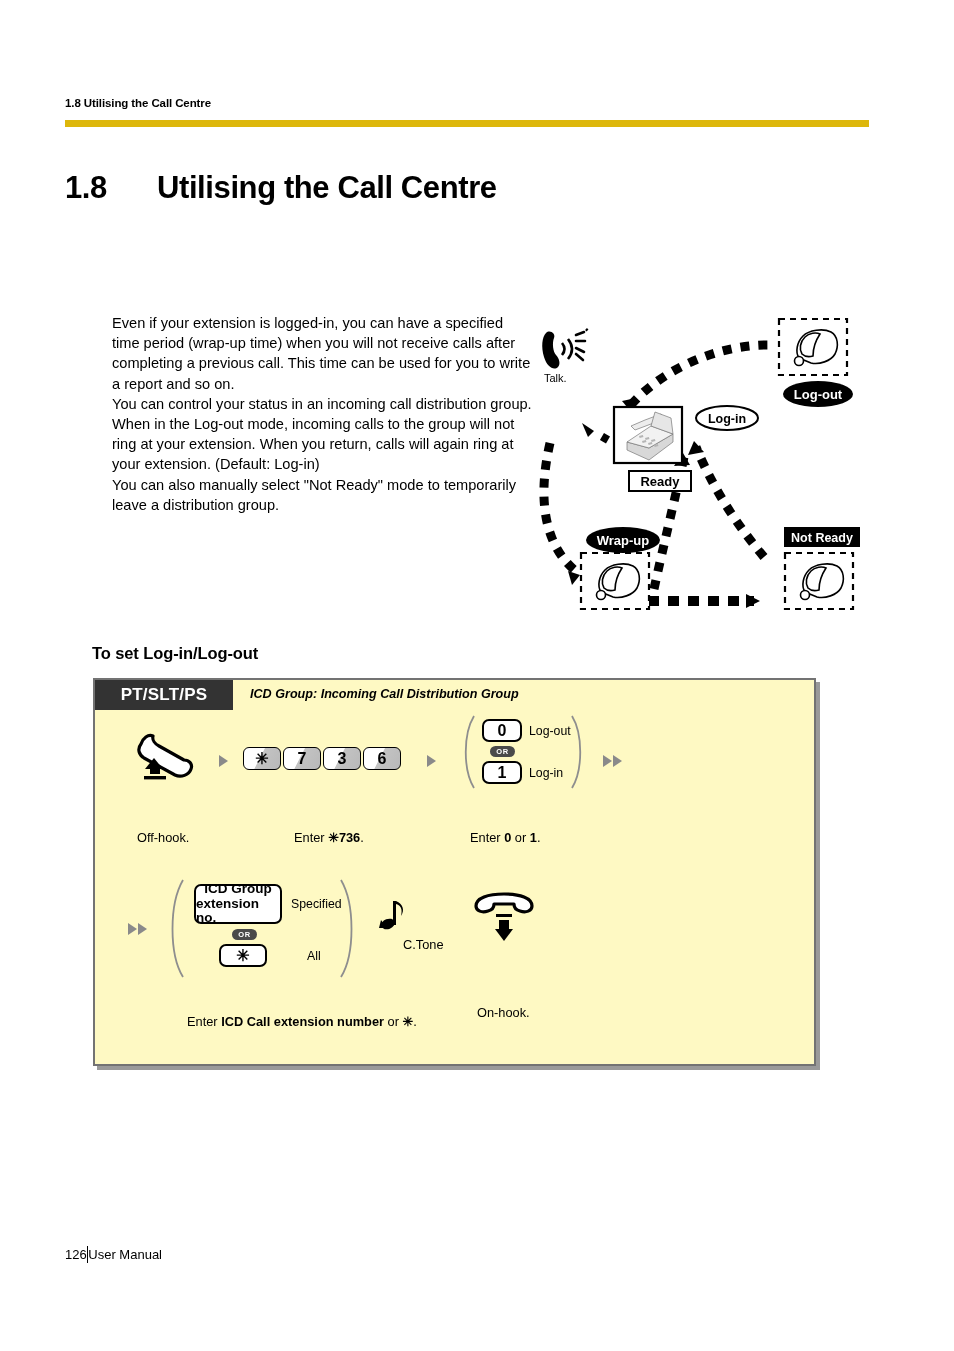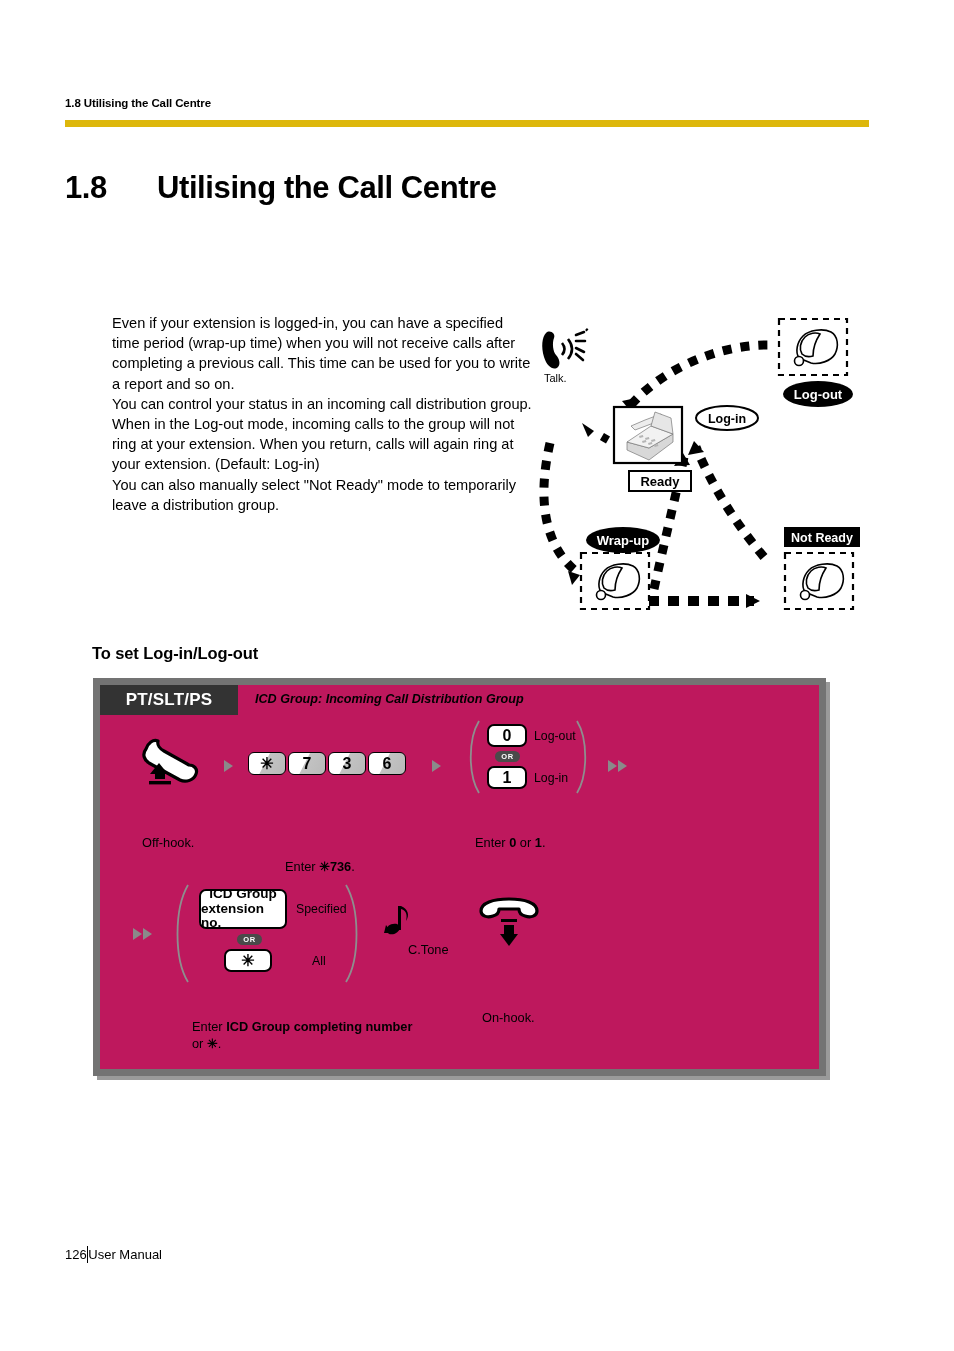--- a/index.html
+++ b/index.html
@@ -97,22 +97,22 @@
     letter-spacing: -0.1px;
   }
 
   
   .procbox {
     position: absolute;
     left: 93px;
     top: 678px;
     width: 719px;
     height: 384px;
-    border: 7px solid #737373;
-    background: #be185d;
+    border: 2px solid #737373;
+    background: #fef9c3;
     box-shadow: 4px 4px 0 0 #9a9a9a;
   }
   .pt-tag {
     position: absolute;
     left: 0px;
     top: 0px;
     width: 138px;
     height: 30px;
     background: #333333;
     color: #ffffff;
@@ -393,21 +393,21 @@
       </div>
     </div>
 
     <div class="prow tri-pair" style="left:508px; top:75px;">
       <div class="tri"></div>
         <div class="tri"></div>
     </div>
 
     <div class="prow caption" style="left:42px; top:150px;">Off-hook.</div>
 
-    <div class="prow caption" style="left:185px; top:150px;margin-top:24px;">
+    <div class="prow caption" style="left:199px; top:150px;">
       <span>Enter </span><b>✳736</b><span>.</span>
     </div>
 
     <div class="prow caption" style="left:375px; top:150px;">
       <span>Enter </span><b>0</b><span> or </span><b>1</b><span>.</span>
     </div>
 
     <div class="prow tri-pair" style="left:33px; top:243px;">
       <div class="tri"></div>
         <div class="tri"></div>
@@ -454,21 +454,21 @@
         </g>
         <rect x="26" y="22" width="16" height="3" fill="#000"></rect>
         <g fill="#000">
           <rect x="29" y="28" width="10" height="10"></rect>
           <polygon points="25,37 43,37 34,49"></polygon>
         </g>
       </svg>
     </div>
 
     <div class="prow caption" style="left:92px; top:333px; width:230px; line-height:1.35;">
-      <span>Enter </span><b>ICD Group completing number</b><span> or </span><b>✳</b><span>.</span>
+      <span>Enter </span><b>ICD Call extension number</b><span> or </span><b>✳</b><span>.</span>
     </div>
 
     <div class="prow caption" style="left:382px; top:325px;">On-hook.</div>
 
   </div>
 
   <div class="footer">
     <span>126</span>
     <span class="bar"></span>
     <span>User Manual</span>

